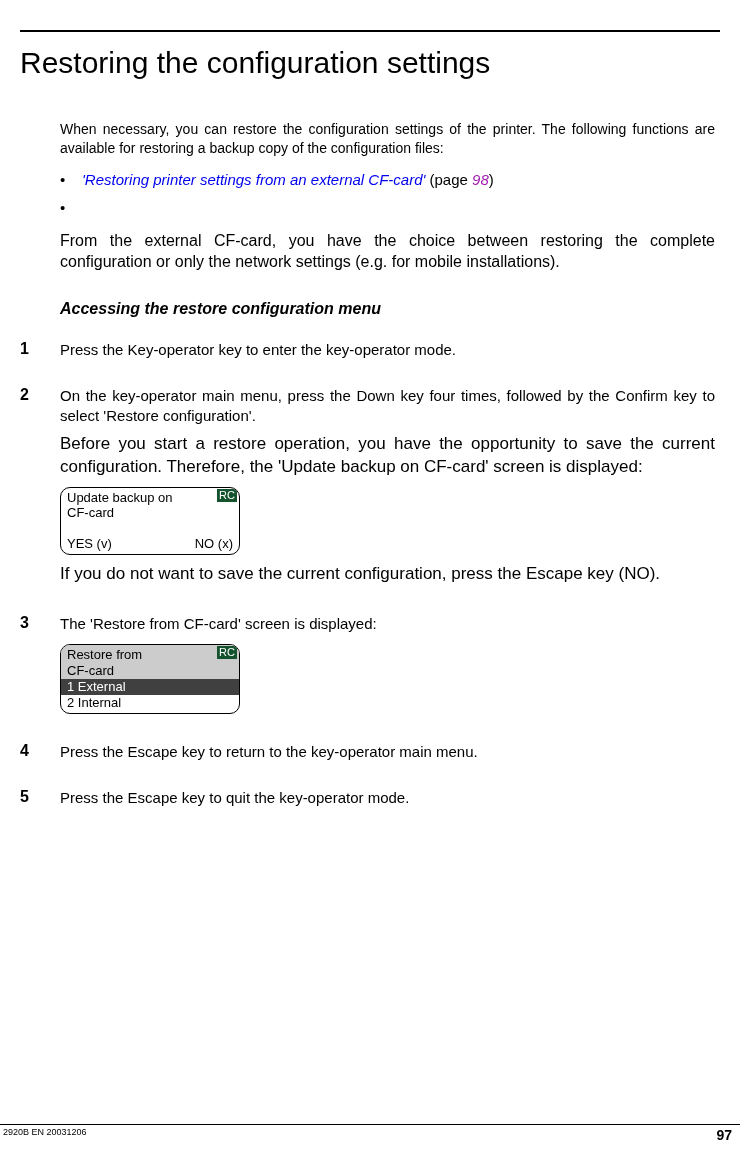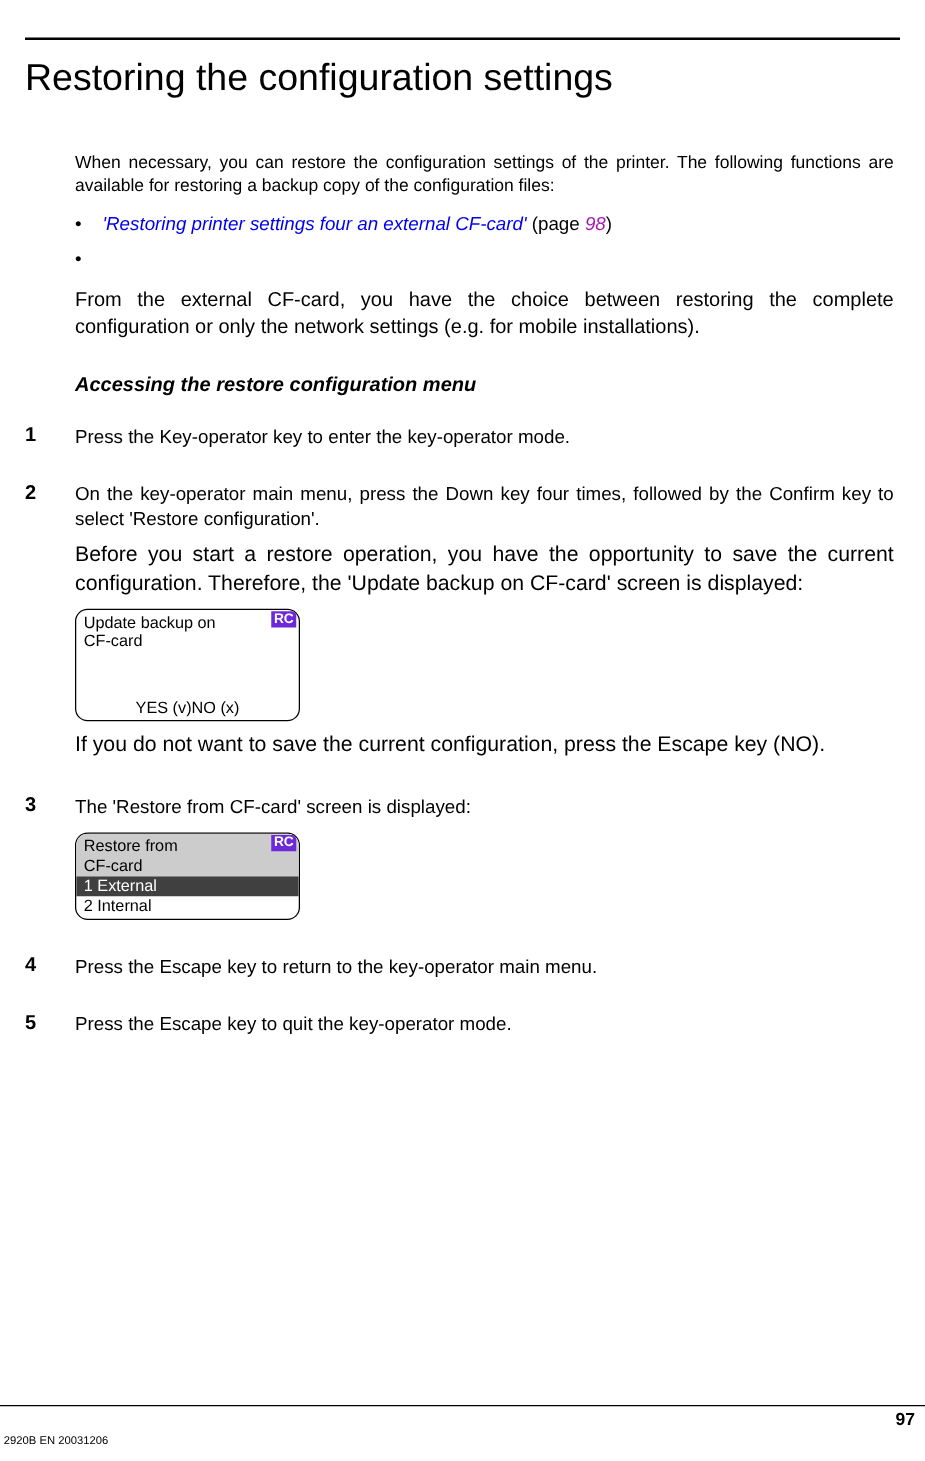--- a/index.html
+++ b/index.html
@@ -101,33 +101,31 @@
     overflow: hidden;
   }
   .lcd-inner {
     padding: 2px 6px 2px 6px;
     position: relative;
   }
   .lcd-badge {
     position: absolute;
     top: 1px;
     right: 2px;
-    background: #6d28d9;
+    background: #14532d;
     color: #fff;
     font-size: 11px;
     padding: 0 2px;
-    font-weight: bold;
   }
   .lcd-line1, .lcd-line2, .lcd-line3, .lcd-line4 {
     min-height: 15px;
   }
   .lcd-split {
     display: flex;
-    justify-content: center;
-    margin-top: 22px;
+    justify-content: space-between;
   }
   .lcd2 {
     border: 1px solid #000;
     border-radius: 10px;
     width: 180px;
     font-size: 13px;
     line-height: 1.2;
     margin: 10px 0 8px 0;
     overflow: hidden;
   }
@@ -150,21 +148,21 @@
   .footer-rule {
     position: absolute;
     left: 0;
     bottom: 44px;
     width: 740px;
     border-top: 1px solid #000;
   }
   .footer-left {
     position: absolute;
     left: 3px;
-    bottom: 12px;
+    bottom: 32px;
     font-size: 9px;
   }
   .footer-right {
     position: absolute;
     right: 8px;
     bottom: 26px;
     font-size: 14px;
     font-weight: bold;
   }
 </style>
@@ -176,21 +174,21 @@
 <div class="title">Restoring the configuration settings</div>
 
 <div class="content">
 
   <div class="intro">When necessary, you can restore the configuration settings of the printer. The following functions are available for restoring a backup copy of the configuration files:</div>
 
   <div class="bullets">
     <div class="bullet">
       <span class="bullet-dot">•</span>
       <span>
-        <span class="link">'Restoring printer settings four an external CF-card'</span><span> (page </span><span class="pagenum">98</span><span>)</span>
+        <span class="link">'Restoring printer settings from an external CF-card'</span><span> (page </span><span class="pagenum">98</span><span>)</span>
       </span>
     </div>
     <div class="bullet">
       <span class="bullet-dot">•</span>
     </div>
   </div>
 
   <div class="after-bullets">From the external CF-card, you have the choice between restoring the complete configuration or only the network settings (e.g. for mobile installations).</div>
 
   <div class="subhead">Accessing the restore configuration menu</div>

